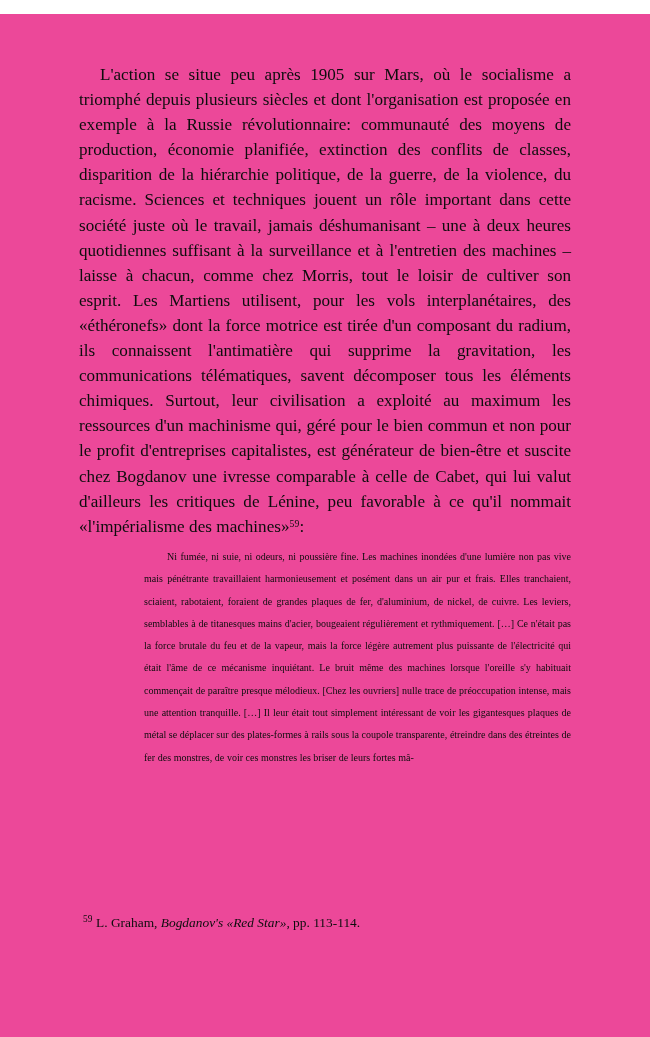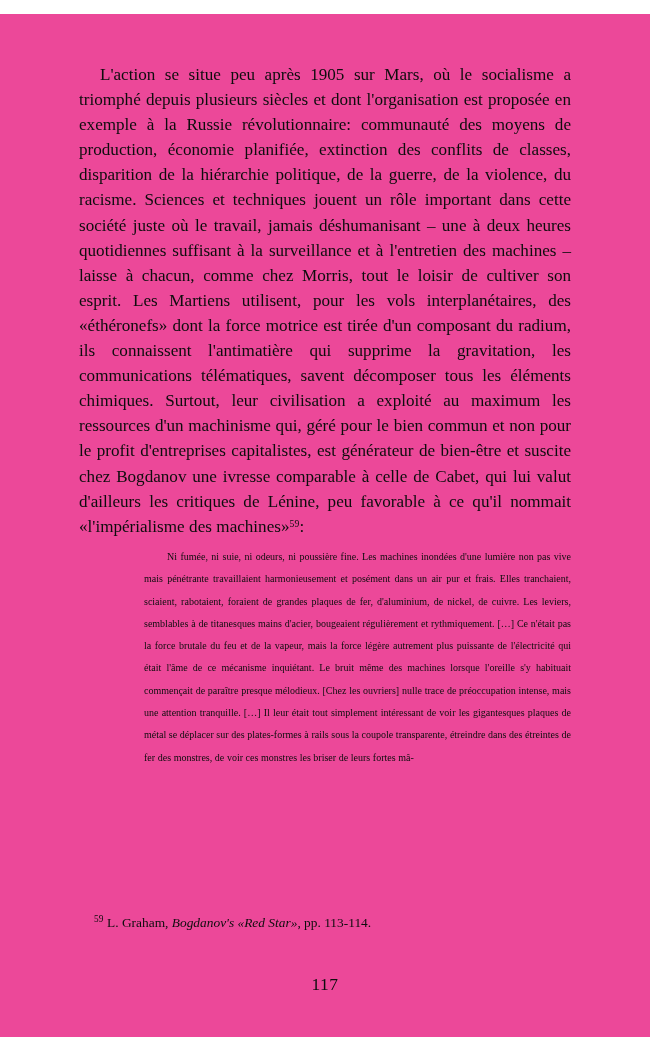--- a/index.html
+++ b/index.html
@@ -51,21 +51,21 @@
     line-height: 22.3px;
     text-align: justify;
     text-justify: inter-word;
     margin: 0;
     text-indent: 23px;
     word-spacing: 0.1px;
   }
   
   .footnote {
     position: absolute;
-    left: 94px;
+    left: 83px;
     top: 896px;
     width: 492px;
     font-size: 13.4px;
     line-height: 18px;
     text-align: left;
   }
   .footnote .fn-marker {
     font-size: 9.3px;
     vertical-align: 5px;
     letter-spacing: 0.2px;
@@ -103,15 +103,14 @@
   <blockquote class="quote-block">
     <p class="quote-par">Ni fumée, ni suie, ni odeurs, ni poussière fine. Les machines inondées d'une lumière non pas vive mais pénétrante travaillaient harmonieusement et posément dans un air pur et frais. Elles tranchaient, sciaient, rabotaient, foraient de grandes plaques de fer, d'aluminium, de nickel, de cuivre. Les leviers, semblables à de titanesques mains d'acier, bougeaient régulièrement et rythmiquement. […] Ce n'était pas la force brutale du feu et de la vapeur, mais la force légère autrement plus puissante de l'électricité qui était l'âme de ce mécanisme inquiétant. Le bruit même des machines lorsque l'oreille s'y habituait commençait de paraître presque mélodieux. [Chez les ouvriers] nulle trace de préoccupation intense, mais une attention tranquille. […] Il leur était tout simplement intéressant de voir les gigantesques plaques de métal se déplacer sur des plates-formes à rails sous la coupole transparente, étreindre dans des étreintes de fer des monstres, de voir ces monstres les briser de leurs fortes mâ-</p>
   </blockquote>
 
   <div class="footnote">
     <span class="fn-marker">59</span>
     <span>L. Graham,</span>
     <span class="fn-title">Bogdanov's «Red Star»</span><span>, pp. 113-114.</span>
   </div>
 
-  <div class="folio">117</div>
 
 </div>
 
 </body></html>

